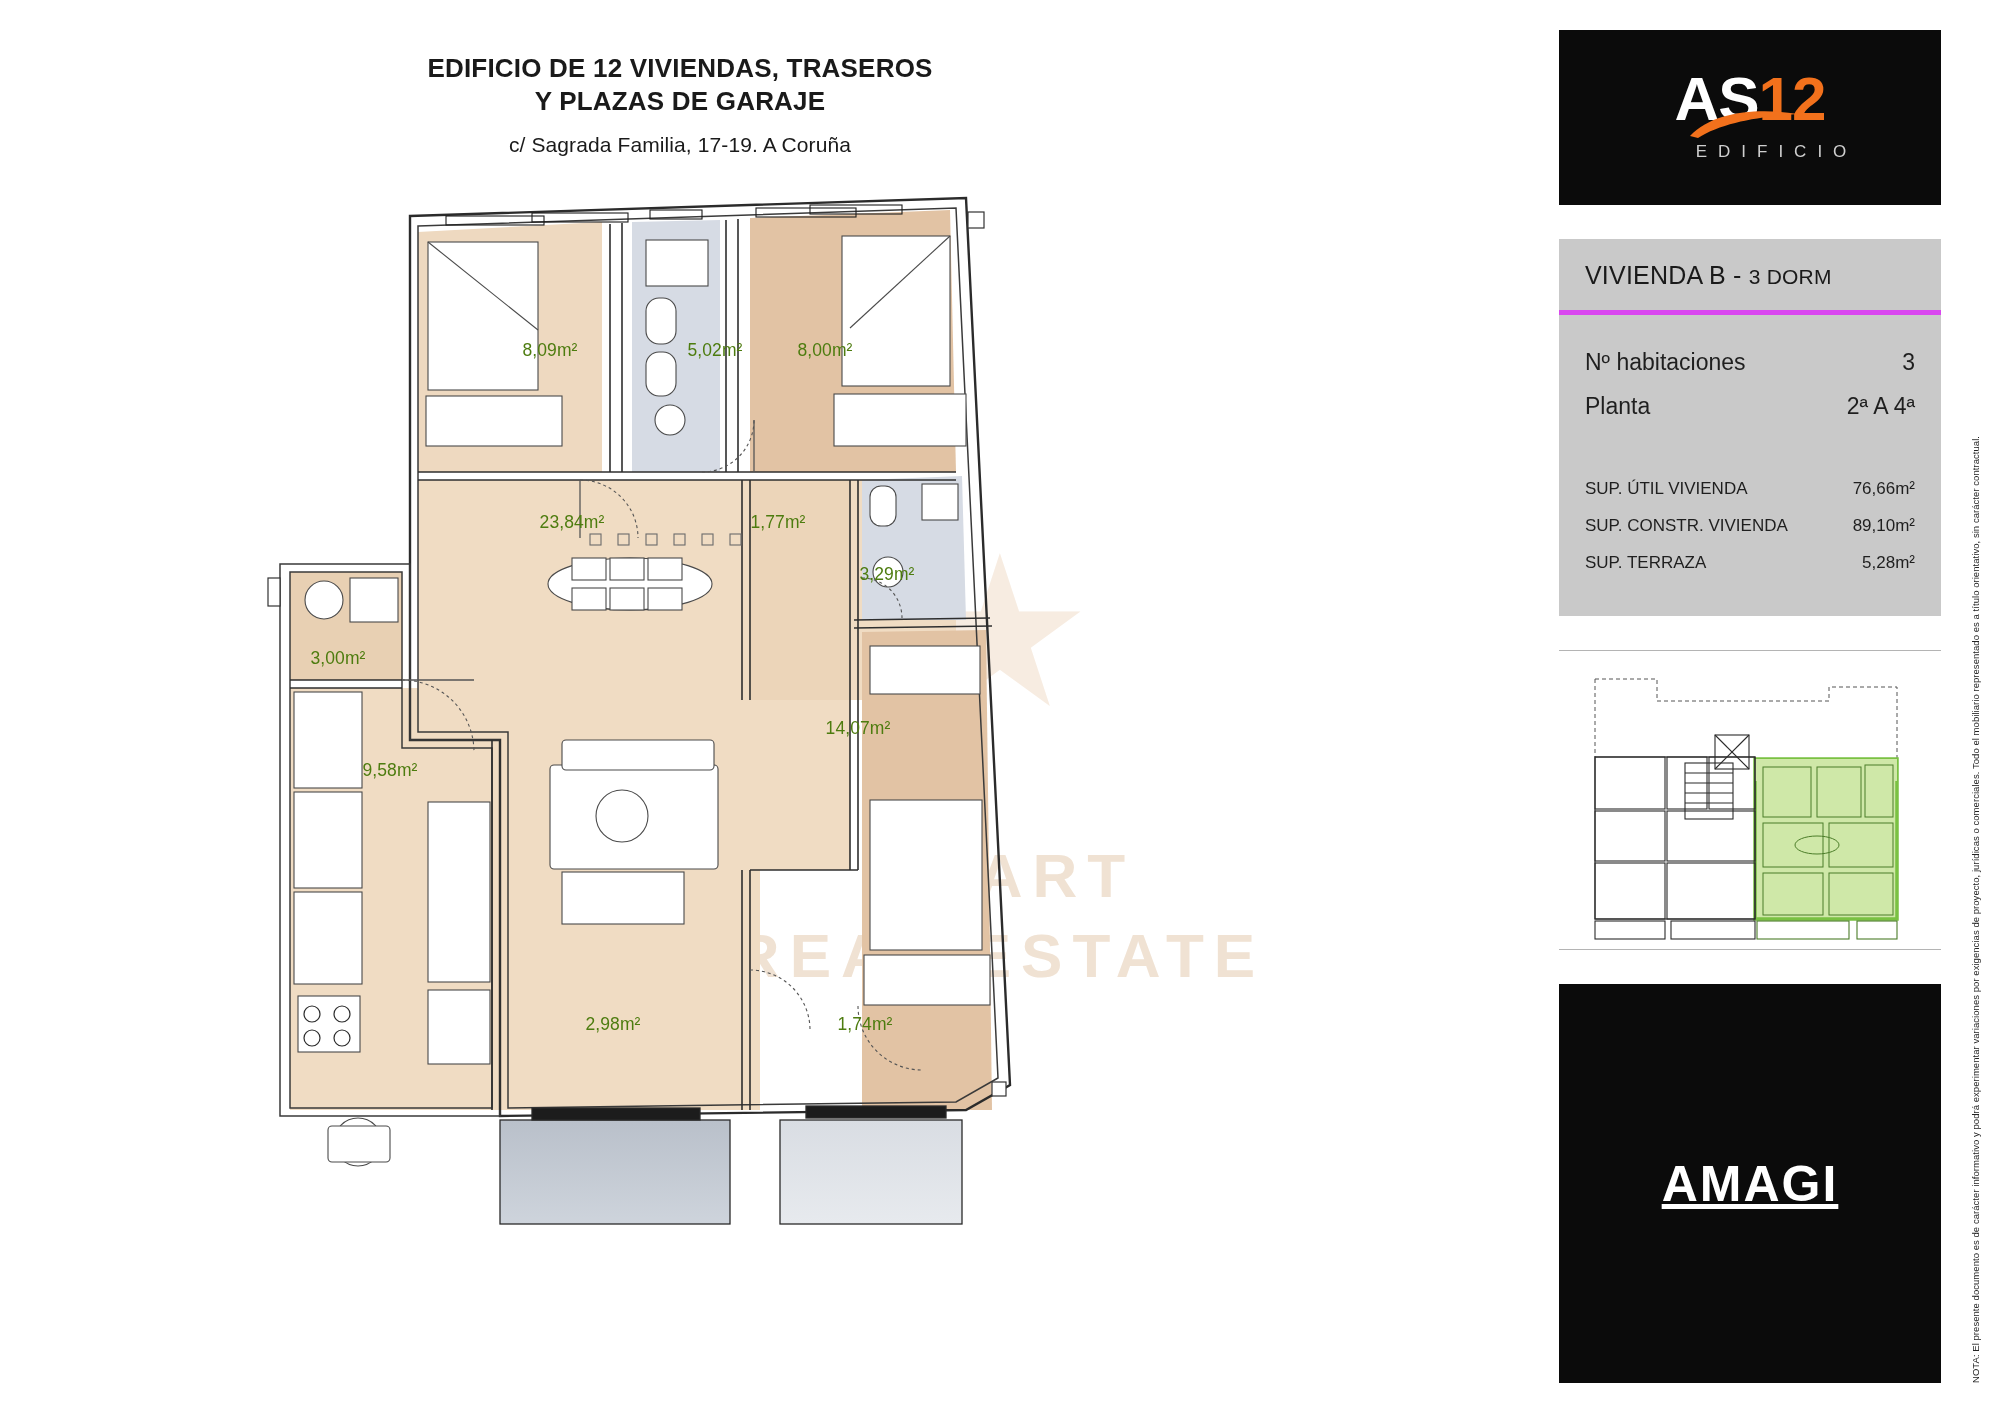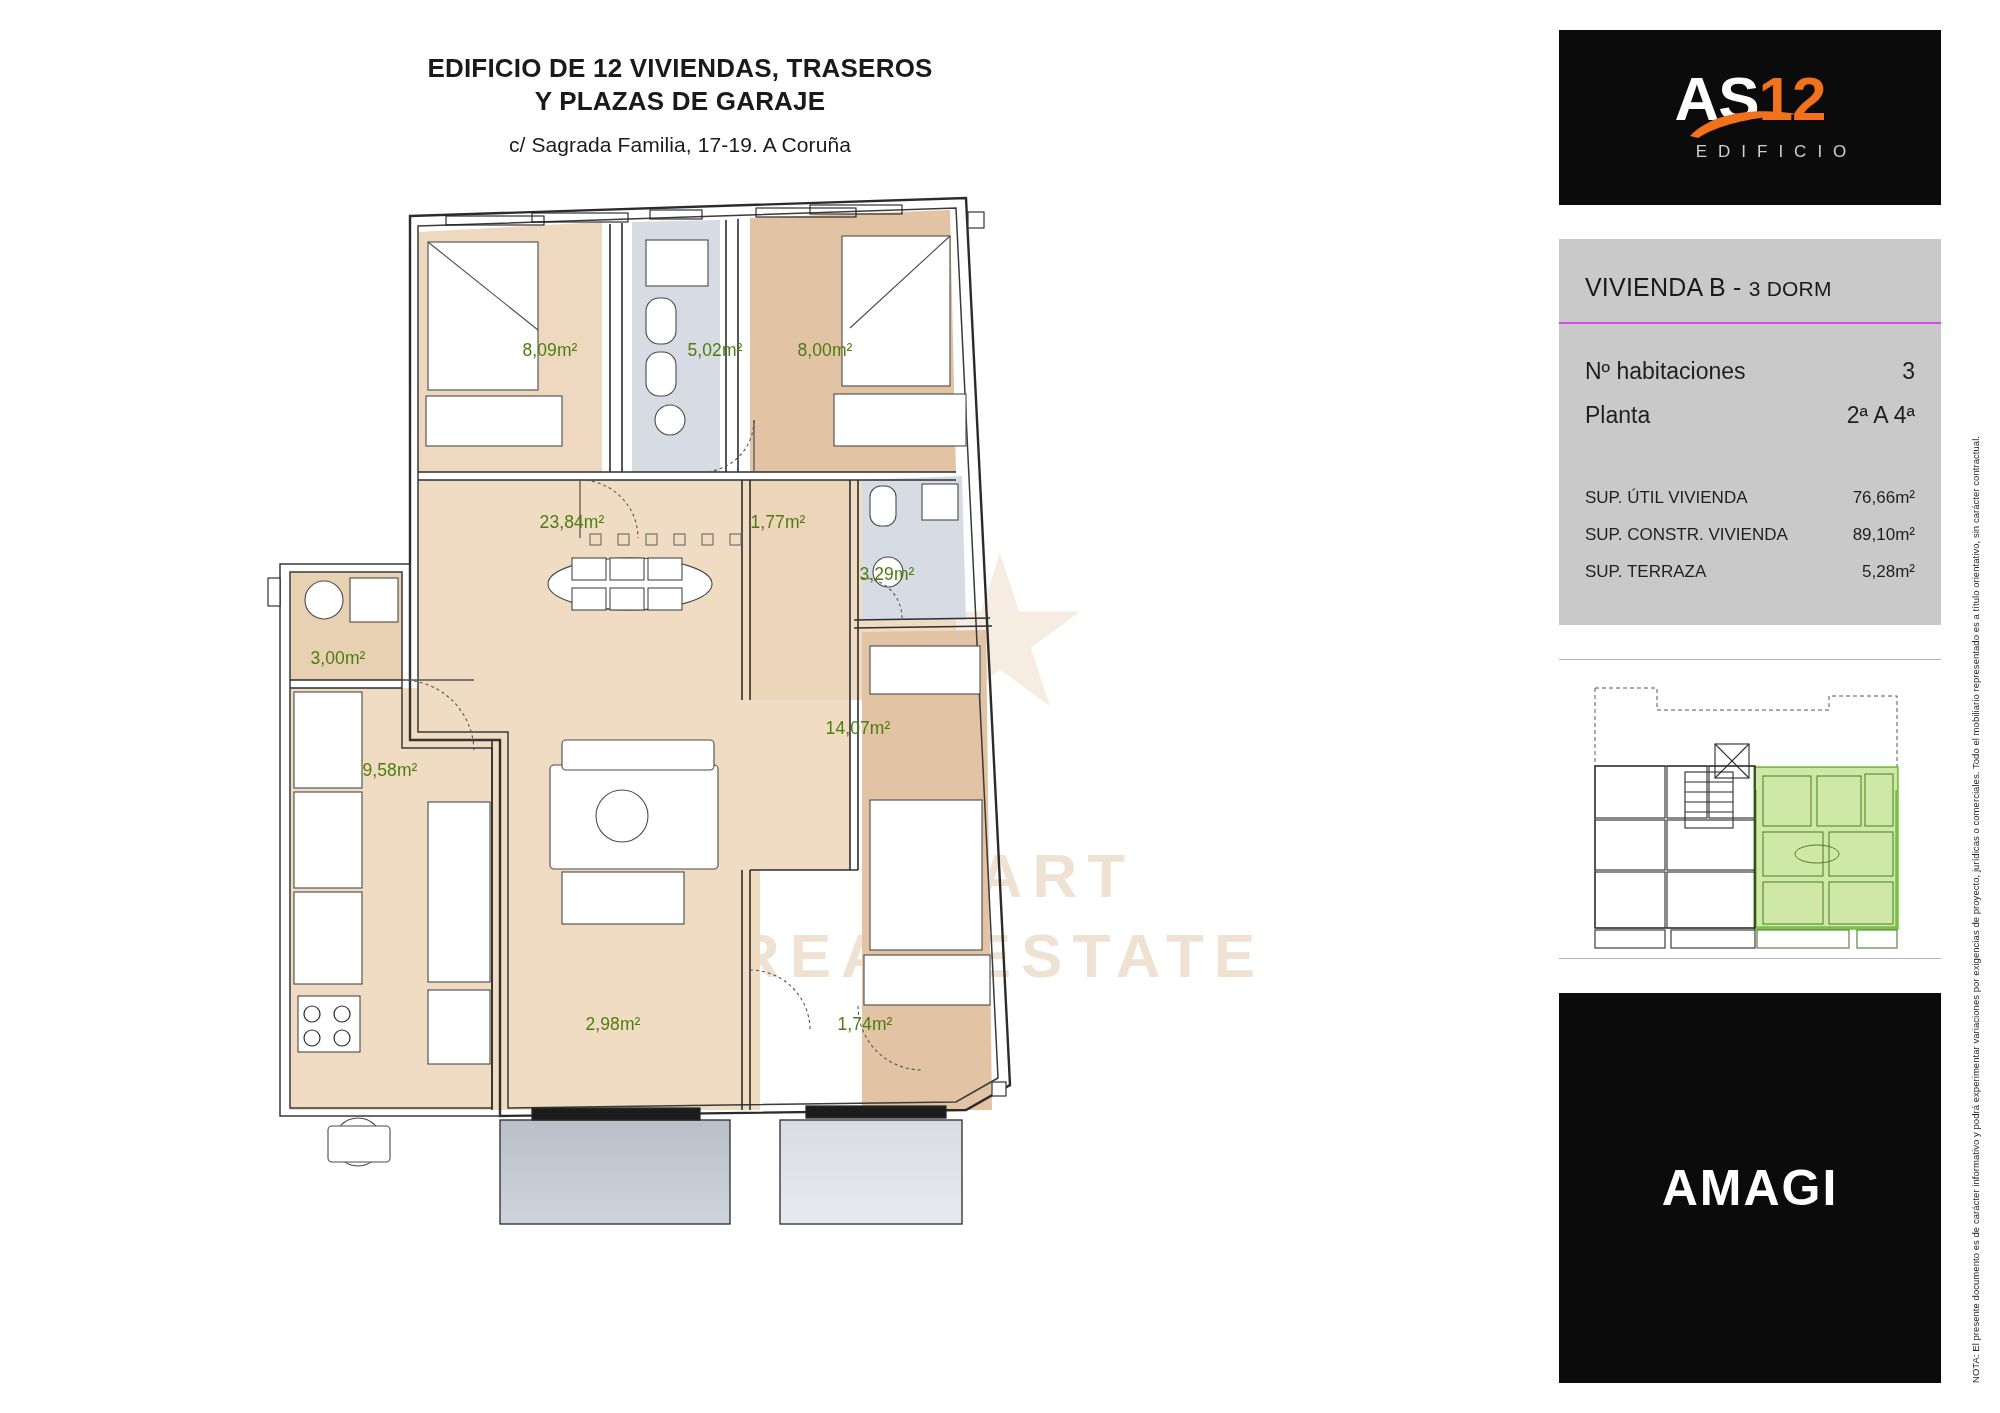--- a/index.html
+++ b/index.html
@@ -36,34 +36,34 @@
   .as12{font-size:62px;font-weight:800;letter-spacing:-1px;line-height:1;
         display:inline-block;position:relative;}
   .as12 .w{color:#ffffff;}
   .as12 .o{color:#f2711c;}
   .swoosh{position:absolute;left:14px;top:40px;width:112px;height:30px;pointer-events:none;}
   .edif{margin-top:12px;color:#cfcfcf;font-size:17px;letter-spacing:11px;
         padding-left:11px;margin-left:42px;}
 
   #spec{background:#c9c9c9;flex:0 0 auto;padding:0;}
   #spec-title{font-size:25px;padding:22px 26px 20px 26px;letter-spacing:.2px;
-              border-bottom:2px solid #d946ef;color:#1a1a1a;margin-top:12px;}
+              border-bottom:5px solid #d946ef;color:#1a1a1a;}
   #spec-title .bold{font-weight:400;}
   #spec-title .sm{font-size:21px;}
   .spec-rows{padding:34px 26px 6px 26px;}
   .srow{display:flex;justify-content:space-between;font-size:23px;margin-bottom:17px;
         color:#1f1f1f;}
   .spec-rows.second{padding-top:36px;padding-bottom:26px;}
   .srow.caps{font-size:17px;}
 
   #keyplan{background:#ffffff;border-top:1px solid #b4b4b4;border-bottom:1px solid #b4b4b4;
            height:300px;position:relative;padding:8px;box-sizing:border-box;}
   #amagi-box{background:#0b0b0b;flex:1 1 auto;position:relative;}
   #amagi{position:absolute;left:0;right:0;top:50%;transform:translateY(-50%);
-         text-align:center;color:#ffffff;font-size:50px;font-weight:800;letter-spacing:2px;}
+         text-align:center;color:#ffffff;font-size:50px;font-weight:800;letter-spacing:2px;text-decoration:underline;}
 
   #disclaimer{position:absolute;left:1952px;top:30px;height:1353px;width:26px;}
   #disclaimer span{position:absolute;transform:rotate(-90deg);transform-origin:left top;
                    left:18px;top:1353px;white-space:nowrap;font-size:9.5px;color:#222;
                    letter-spacing:.05px;}
 </style>
 </head>
 <body>
 
 <div id="title-block">

